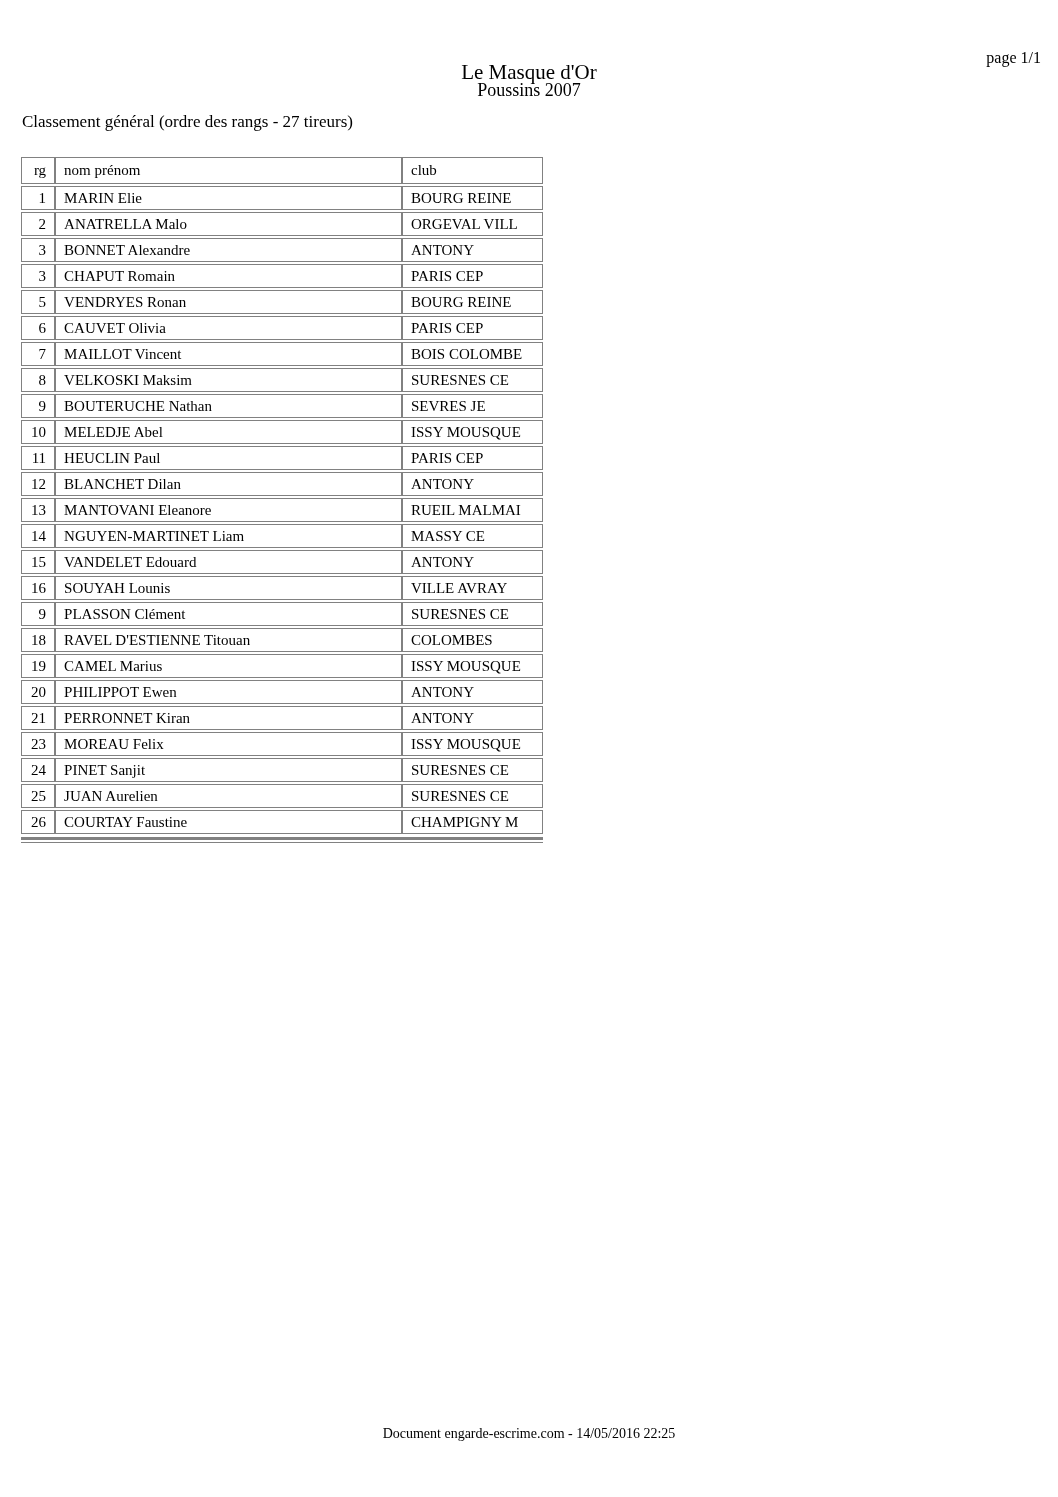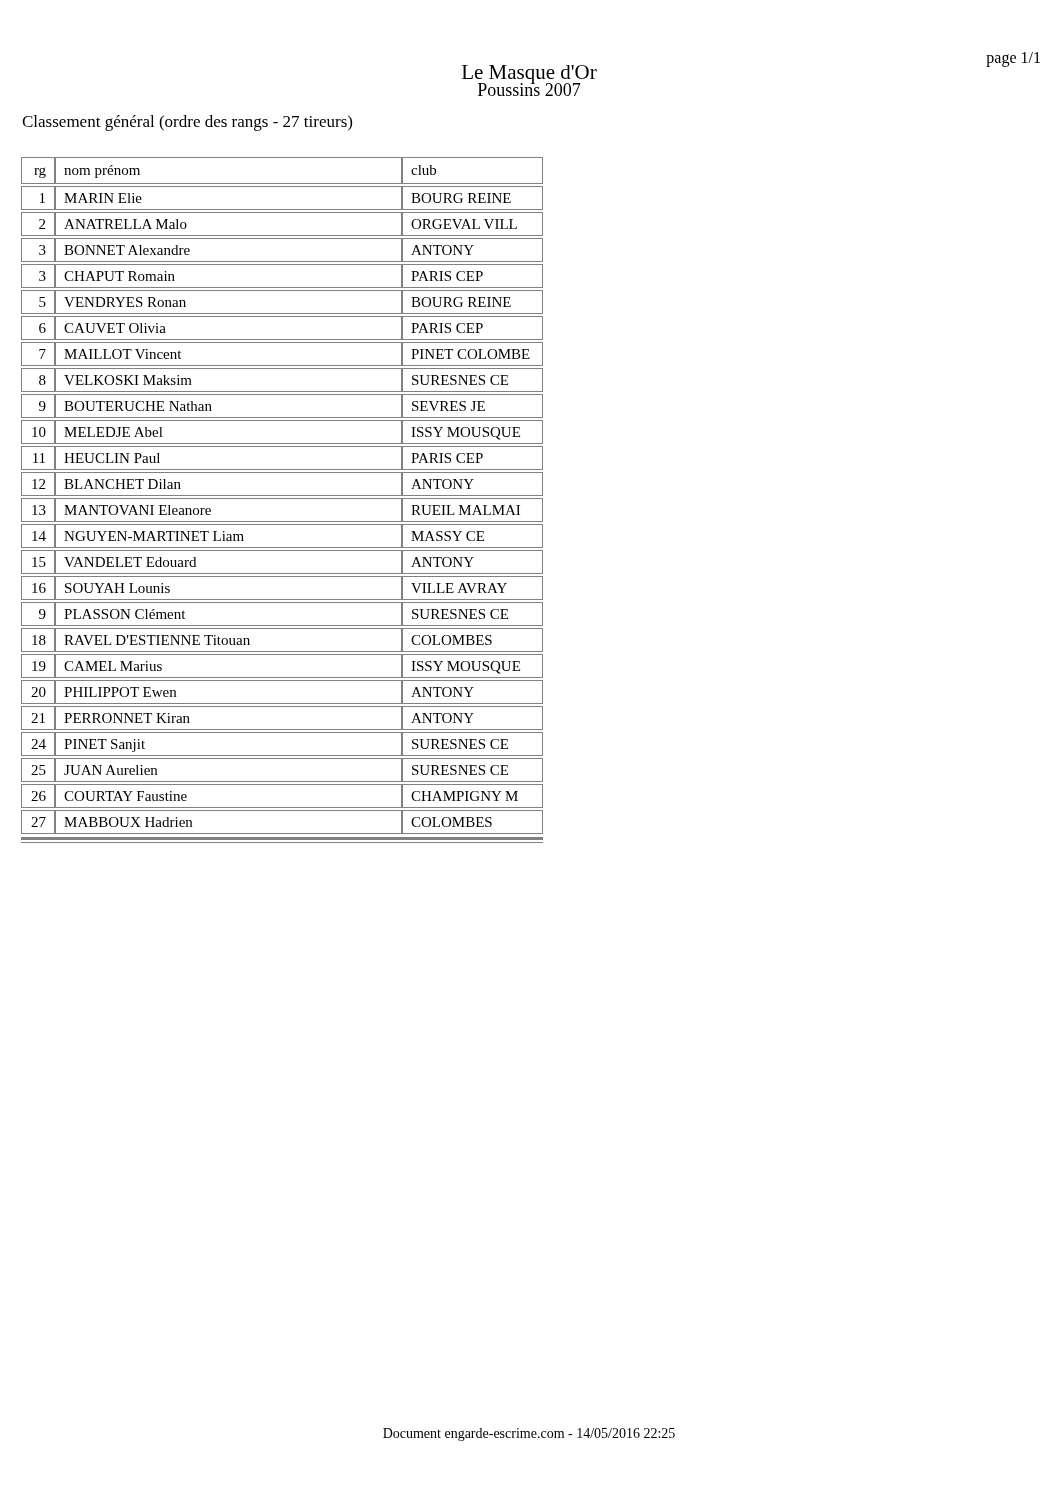--- a/index.html
+++ b/index.html
@@ -140,21 +140,21 @@
           <td class="col-club">BOURG REINE</td>
         </tr>
         <tr>
           <td class="col-rg">6</td>
           <td class="col-name">CAUVET Olivia</td>
           <td class="col-club">PARIS CEP</td>
         </tr>
         <tr>
           <td class="col-rg">7</td>
           <td class="col-name">MAILLOT Vincent</td>
-          <td class="col-club">PINET COLOMBE</td>
+          <td class="col-club">BOIS COLOMBE</td>
         </tr>
         <tr>
           <td class="col-rg">8</td>
           <td class="col-name">VELKOSKI Maksim</td>
           <td class="col-club">SURESNES CE</td>
         </tr>
         <tr>
           <td class="col-rg">9</td>
           <td class="col-name">BOUTERUCHE Nathan</td>
           <td class="col-club">SEVRES JE</td>
@@ -213,37 +213,37 @@
           <td class="col-rg">20</td>
           <td class="col-name">PHILIPPOT Ewen</td>
           <td class="col-club">ANTONY</td>
         </tr>
         <tr>
           <td class="col-rg">21</td>
           <td class="col-name">PERRONNET Kiran</td>
           <td class="col-club">ANTONY</td>
         </tr>
         <tr>
+          <td class="col-rg">23</td>
+          <td class="col-name">MOREAU Felix</td>
+          <td class="col-club">ISSY MOUSQUE</td>
+        </tr>
+        <tr>
           <td class="col-rg">24</td>
           <td class="col-name">PINET Sanjit</td>
           <td class="col-club">SURESNES CE</td>
         </tr>
         <tr>
           <td class="col-rg">25</td>
           <td class="col-name">JUAN Aurelien</td>
           <td class="col-club">SURESNES CE</td>
         </tr>
         <tr>
           <td class="col-rg">26</td>
           <td class="col-name">COURTAY Faustine</td>
           <td class="col-club">CHAMPIGNY M</td>
-        </tr>
-        <tr>
-          <td class="col-rg">27</td>
-          <td class="col-name">MABBOUX Hadrien</td>
-          <td class="col-club">COLOMBES</td>
         </tr>
       </tbody>
   </table>
   <div class="table-bottom-rule"></div>
 </div>
 
 <div class="page-footer">Document engarde-escrime.com - 14/05/2016 22:25</div>
 
 </body></html>

